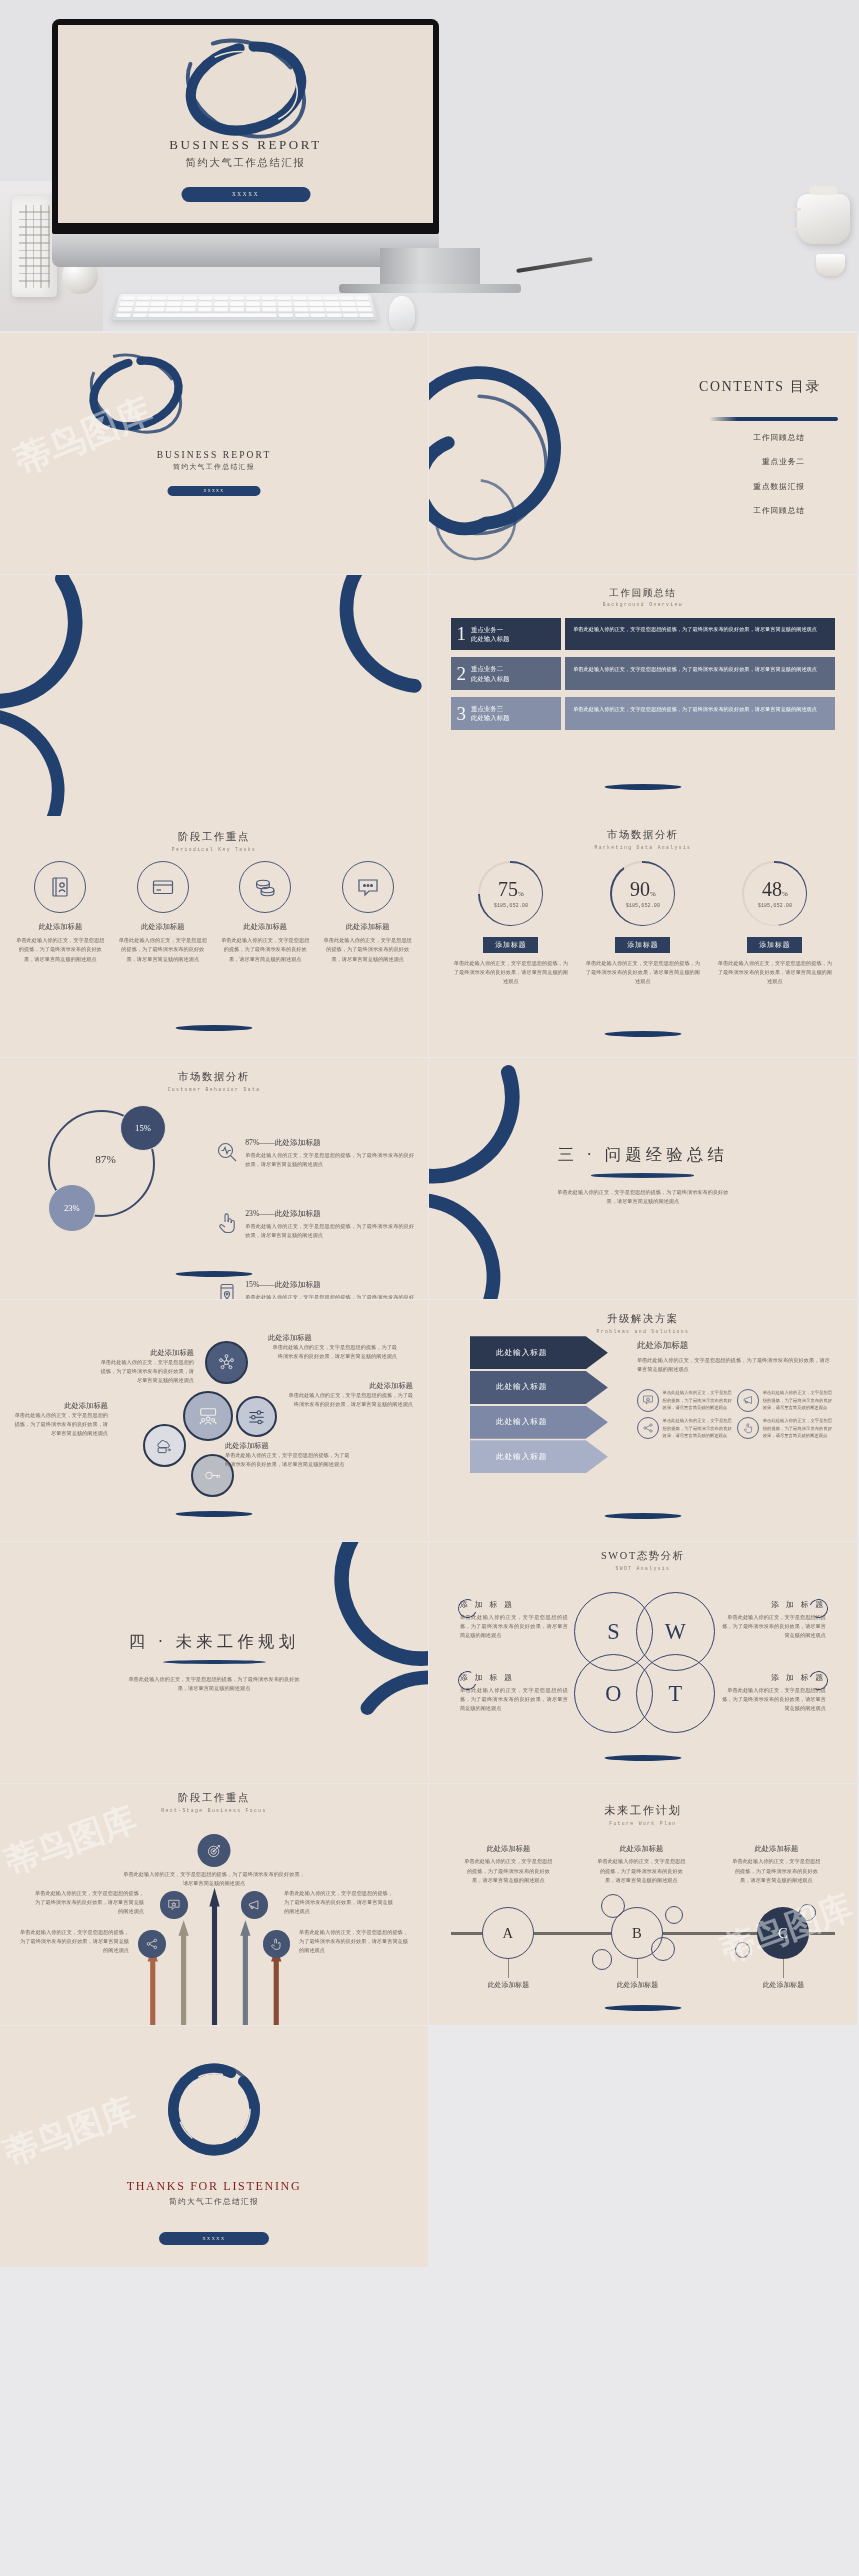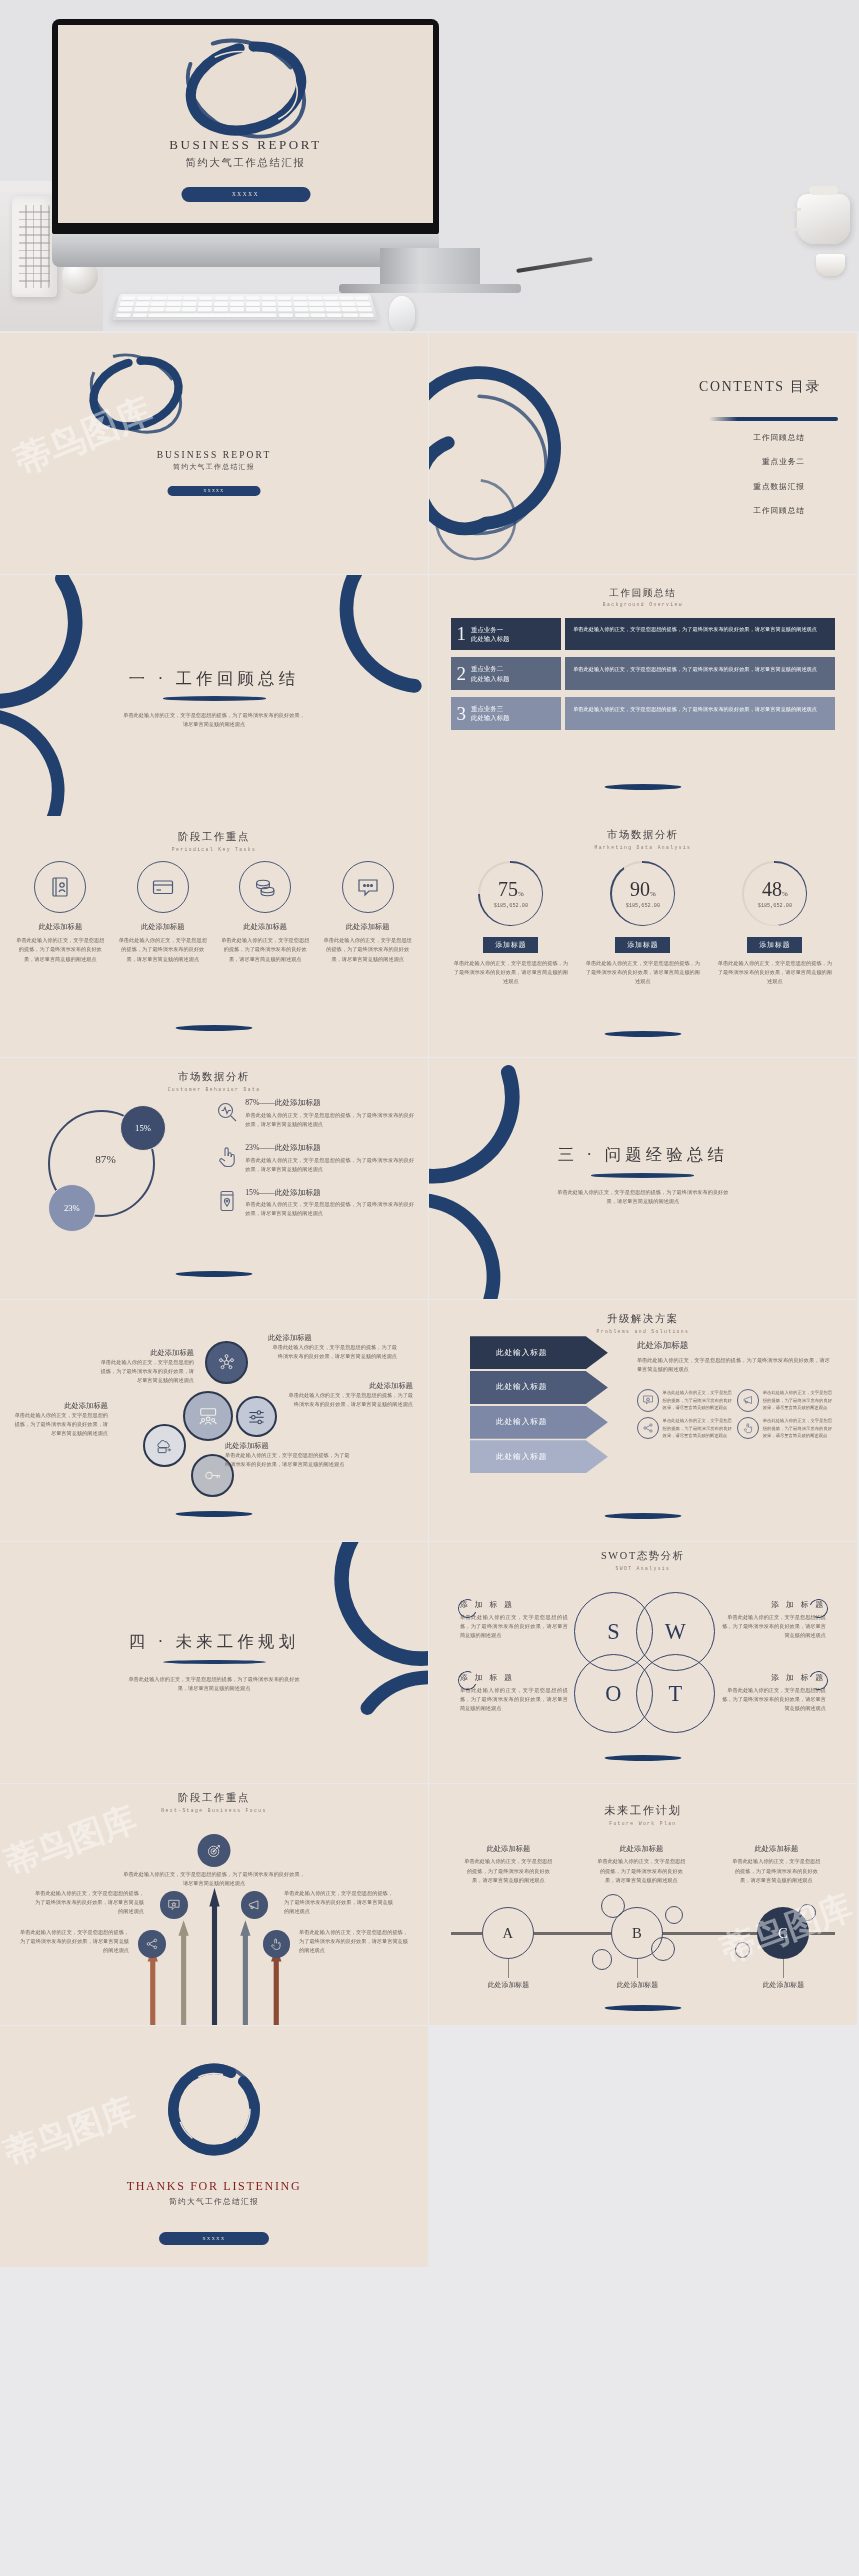--- a/index.html
+++ b/index.html
@@ -119,21 +119,21 @@
   .statcirc{ width:65px; height:65px; border-radius:50%; margin:0 auto 8.6px; position:relative;
              display:flex; flex-direction:column; align-items:center; justify-content:center; }
   .statnum { font-size:20px; color:#35333a; line-height:1; }
   .statnum small{ font-size:6.9px; }
   .statamt { font-size:5.2px; color:#6b6258; margin-top:4.3px; font-family:"Liberation Mono",monospace; }
   .statbtn { display:inline-block; background:#2d3f5c; color:#fff; font-size:6.9px;
              padding:3.4px 12px; margin-bottom:5.2px; letter-spacing:0.9px; }
 
   
   .legend { position:absolute; right:13.8px; top:40px; width:199px; }
-  .legitem{ display:flex; margin-bottom:13.8px; }
+  .legitem{ display:flex; margin-bottom:13.8px;margin-top:40px; }
   .legicon{ width:24px; height:24px; flex:none; margin-right:6px; margin-top:1.7px; }
   .legttl { font-size:7.7px; color:#3a3940; margin-bottom:2.6px; }
 
   
   .arrowlist { position:absolute; left:41px; top:36px; width:138px; }
   .arrowitem { height:33px; display:flex; align-items:center; padding-left:26px;
                color:#fff; font-size:7.7px; letter-spacing:0.9px; margin-bottom:1.7px;
                clip-path:polygon(0 0, 84% 0, 100% 50%, 84% 100%, 0 100%); }
 
   
@@ -291,25 +291,20 @@
     <div class="slide">
       <svg class="ring-svg" style="left:-103px;top:-52px;" width="198" height="198" viewBox="0 0 230 230">
         <circle cx="115" cy="115" r="92" fill="none" stroke="#22406d" stroke-width="17" stroke-linecap="round" stroke-dasharray="400 60" transform="rotate(40 115 115)"></circle>
       </svg>
       <svg class="ring-svg" style="right:-95px;top:-65px;" width="198" height="198" viewBox="0 0 230 230">
         <circle cx="115" cy="115" r="90" fill="none" stroke="#22406d" stroke-width="16" stroke-linecap="round" stroke-dasharray="380 70" transform="rotate(170 115 115)"></circle>
       </svg>
       <svg class="ring-svg" style="left:-112px;bottom:-69px;" width="189" height="189" viewBox="0 0 220 220">
         <circle cx="110" cy="110" r="88" fill="none" stroke="#22406d" stroke-width="15" stroke-linecap="round" stroke-dasharray="350 80" transform="rotate(-30 110 110)"></circle>
       </svg>
-      <div style="position:absolute;left:0;right:0;top:93px;">
-        <div class="s-big">一 · 工作回顾总结</div>
-        <div class="dot-line"></div>
-        <div class="body-c" style="width:182px;margin:10.3px auto 0;">单击此处输入你的正文，文字是您思想的提炼，为了最终演示发布的良好效果，请尽量言简意赅的阐述观点</div>
-      </div>
     </div>
 
     <div class="slide">
       <div style="position:absolute;left:0;right:0;top:12px;">
         <div class="s-title" style="font-size:9.5px;">工作回顾总结</div>
         <div class="s-sub">Background Overview</div>
       </div>
       <div class="numrows">
         <div class="nrow">
           <div class="nleft" style="background:#2b3850;">

